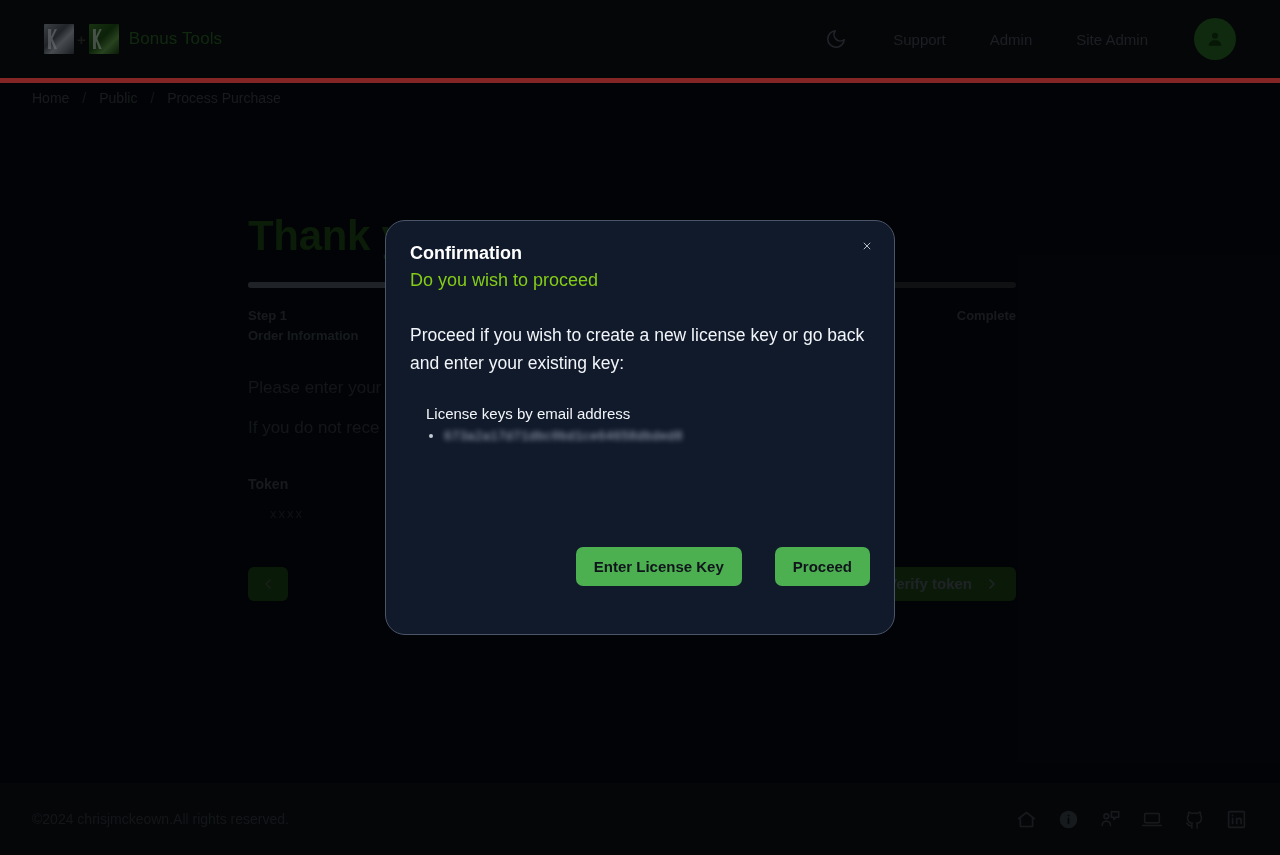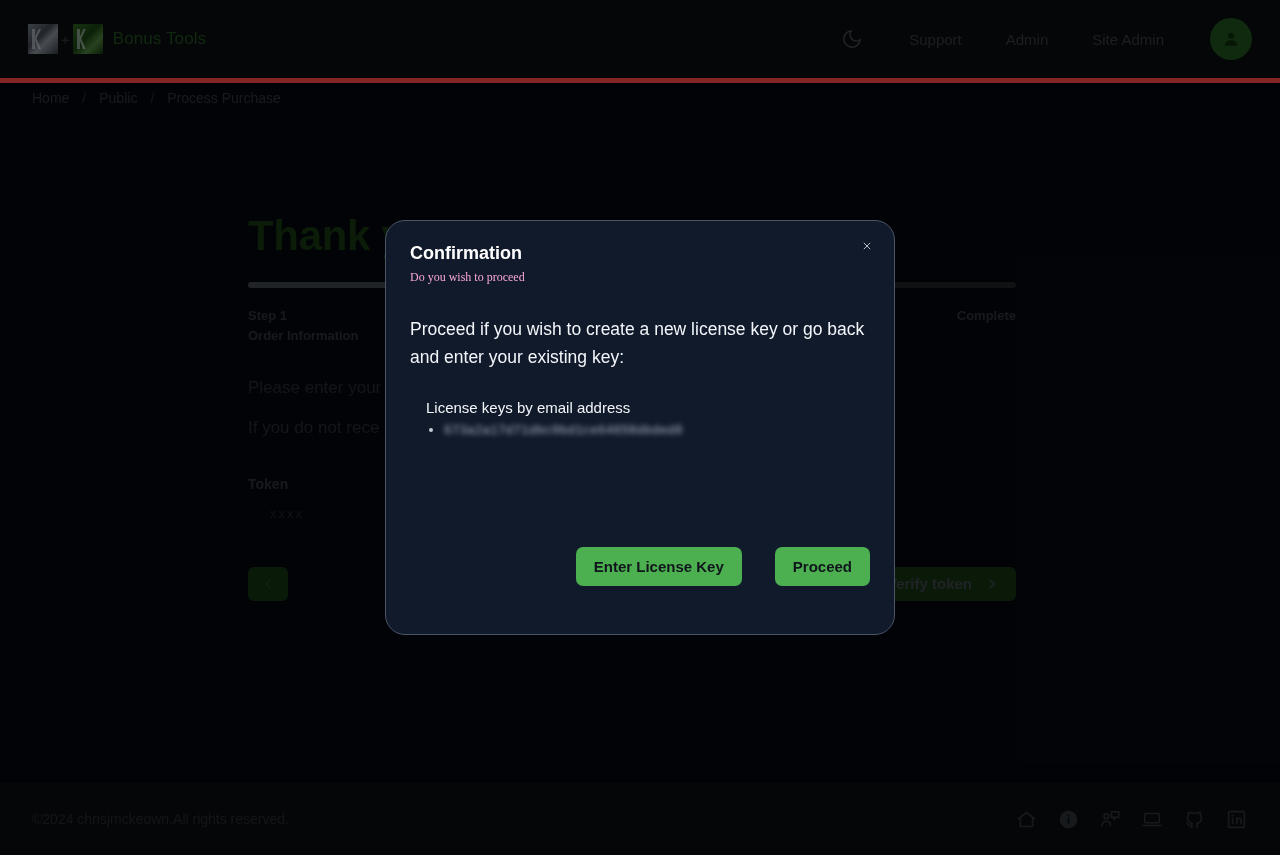--- a/index.html
+++ b/index.html
@@ -17,21 +17,21 @@
     width: 1280px; height: 855px;
     background: #05070c;
   }
 
   
   .header {
     position: absolute; top: 0; left: 0;
     width: 1280px; height: 78px;
     background: #0a0c10;
     display: flex; align-items: center;
-    padding: 0 28px;
+    padding: 0 44px;
   }
   .brand { display: flex; align-items: center; gap: 0; }
   .logo-img {
     width: 30px; height: 30px;
     display: inline-block;
     background: linear-gradient(135deg,#6f7781 0%,#3c434c 40%,#848b94 60%,#2f343b 100%);
     position: relative; overflow: hidden;
     border-radius: 1px;
   }
   .logo-img.green {
@@ -183,21 +183,21 @@
     width: 22px; height: 22px;
     background: none; border: none;
     color: #c6ccd6; font-size: 17px; line-height: 1;
     display: flex; align-items: center; justify-content: center;
   }
   .modal-title {
     color: #ffffff; font-size: 18px; font-weight: 700;
     margin: 0 0 6px 0;
   }
   .modal-subtitle {
-    color: #f9a8d4; font-size: 12px; margin: 0 0 30px 0; font-family: Liberation Serif, serif;
+    color: #84cc16; font-size: 18px; margin: 0 0 30px 0;
   }
   .modal-para {
     color: #f2f5f9; font-size: 17.5px;
     line-height: 1.6; margin: 0 0 22px 0;
   }
   .keys-heading {
     color: #f2f5f9; font-size: 15px;
     margin: 6px 0 3px 16px;
   }
   .keys-list {

